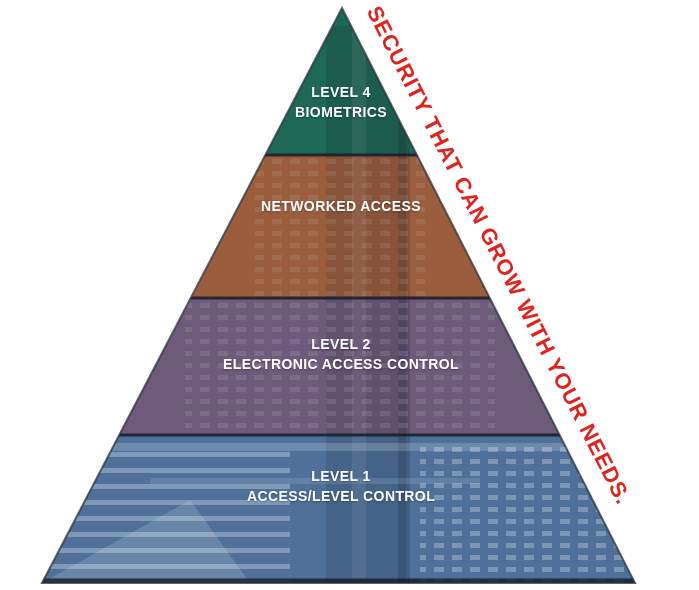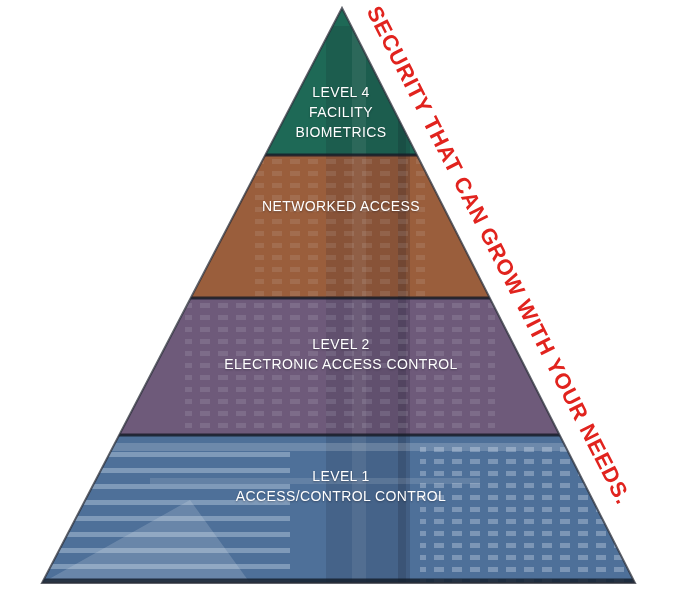--- a/index.html
+++ b/index.html
@@ -19,21 +19,21 @@
     position: absolute;
     left: 0;
     top: 0;
   }
   .level-label {
     position: absolute;
     left: 341px;
     transform: translateX(-50%);
     text-align: center;
     color: #ffffff;
-    font-weight: normal;
+    font-weight: bold;
     font-size: 14px;
     line-height: 20px;
     letter-spacing: 0.4px;
     white-space: nowrap;
     text-shadow: 0 1px 2px rgba(10,10,20,0.35);
   }
   .level-label span { display: block; }
   .label-l4 { top: 82px; }
   .label-l3 { top: 196px; }
   .label-l2 { top: 334px; }
@@ -95,33 +95,32 @@
         <line x1="114" y1="435" x2="565" y2="435" stroke-width="3"></line>
         <line x1="42" y1="581" x2="635" y2="581" stroke-width="5" stroke="#15202e"></line>
       </g>
     </g>
 
     <polygon points="342,8 635,583 42,583" fill="none" stroke="#2b2f3a" stroke-width="2" stroke-opacity="0.75"></polygon>
   </svg>
 
   <div class="level-label label-l4">
     <span>LEVEL 4</span>
-    <span>FACILITY</span>
     <span>BIOMETRICS</span>
   </div>
 
   <div class="level-label label-l3">
     <span>NETWORKED ACCESS</span>
   </div>
 
   <div class="level-label label-l2">
     <span>LEVEL 2</span>
     <span>ELECTRONIC ACCESS CONTROL</span>
   </div>
 
   <div class="level-label label-l1">
     <span>LEVEL 1</span>
-    <span>ACCESS/CONTROL CONTROL</span>
+    <span>ACCESS/LEVEL CONTROL</span>
   </div>
 
   <div class="tagline" style="color: rgb(225, 35, 30);">SECURITY THAT CAN GROW WITH YOUR NEEDS.</div>
 
 </div>
 
 </body></html>

